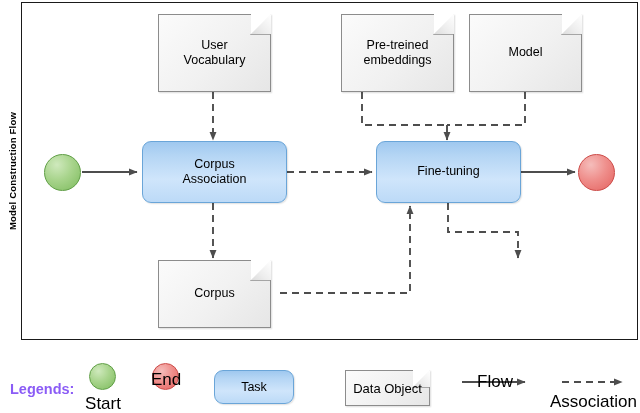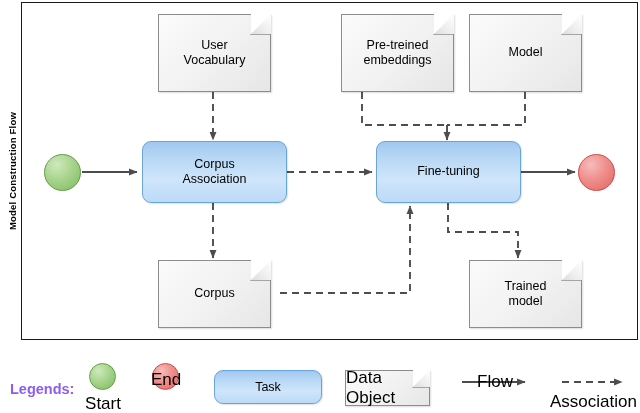--- a/index.html
+++ b/index.html
@@ -83,21 +83,21 @@
   .legend-doc .fold{
     position:absolute;right:-1.2px;top:-1.2px;width:17px;height:17px;
     background:linear-gradient(225deg,#ffffff 0%,#ededed 60%,#dcdcdc 100%);
     border-left:1.2px solid #8c8c8c;border-bottom:1.2px solid #8c8c8c;
     clip-path:polygon(0 100%,100% 0,100% 100%);
   }
   .legend-doc .fold-mask{
     position:absolute;right:-1.6px;top:-1.6px;width:18px;height:18px;
     background:#ffffff;clip-path:polygon(0 0,100% 0,100% 100%);transform:scaleX(-1);
   }
-  .legend-doc-txt{position:relative;z-index:3;font-size:17px;color:#000;}
+  .legend-doc-txt{position:relative;z-index:3;font-size:13px;color:#000;}
   .legend-task{
     background:linear-gradient(180deg,#9fc8ef 0%,#b4d5f4 22%,#cfe5fb 62%,#bcdaf7 100%);
     border:1.2px solid #6aa5d8;border-radius:9px;
     display:flex;align-items:center;justify-content:center;
     box-shadow:1px 1px 1.5px rgba(0,0,0,.12);
   }
   .legend-task-txt{font-size:12.5px;color:#000;}
   svg{position:absolute;left:0;top:0;overflow:visible;}
   .edges{width:640px;height:413px;pointer-events:none;}
 </style>
@@ -199,38 +199,30 @@
     <span class="fold"></span>
     <span class="doc-txt">Model</span>
   </div>
 
   <div class="node doc" style="left:158px;top:260px;width:113px;height:68px;">
     <span class="fold-mask"></span>
     <span class="fold"></span>
     <span class="doc-txt">Corpus</span>
   </div>
 
-  <div class="node doc" style="left:469px;top:260px;width:113px;height:68px;">
-    <span class="fold-mask"></span>
-    <span class="fold"></span>
-    <span class="doc-txt">
-      <span>Trained</span><br>
-      <span>model</span>
-    </span>
-  </div>
 
   <div class="legend-title" style="left:10px;top:381px;">Legends:</div>
 
   <div class="node evt start" style="left:89px;top:363px;width:27px;height:27px;"></div>
   <div class="legend-cap" style="left:73px;top:394px;width:60px;">Start</div>
 
   <div class="node evt end" style="left:152px;top:363px;width:27px;height:27px;"></div>
   <div class="legend-cap" style="left:136px;top:370px;width:60px;">End</div>
 
-  <div class="node legend-task" style="left:214px;top:370px;width:108px;height:34px;">
+  <div class="node legend-task" style="left:214px;top:370px;width:80px;height:34px;">
     <span class="legend-task-txt">Task</span>
   </div>
 
   <div class="node legend-doc" style="left:345px;top:370px;width:85px;height:36px;">
     <span class="fold-mask"></span>
     <span class="fold"></span>
     <span class="legend-doc-txt">Data Object</span>
   </div>
 
   <svg style="left:0;top:0;width:640px;height:413px;" viewBox="0 0 640 413">

